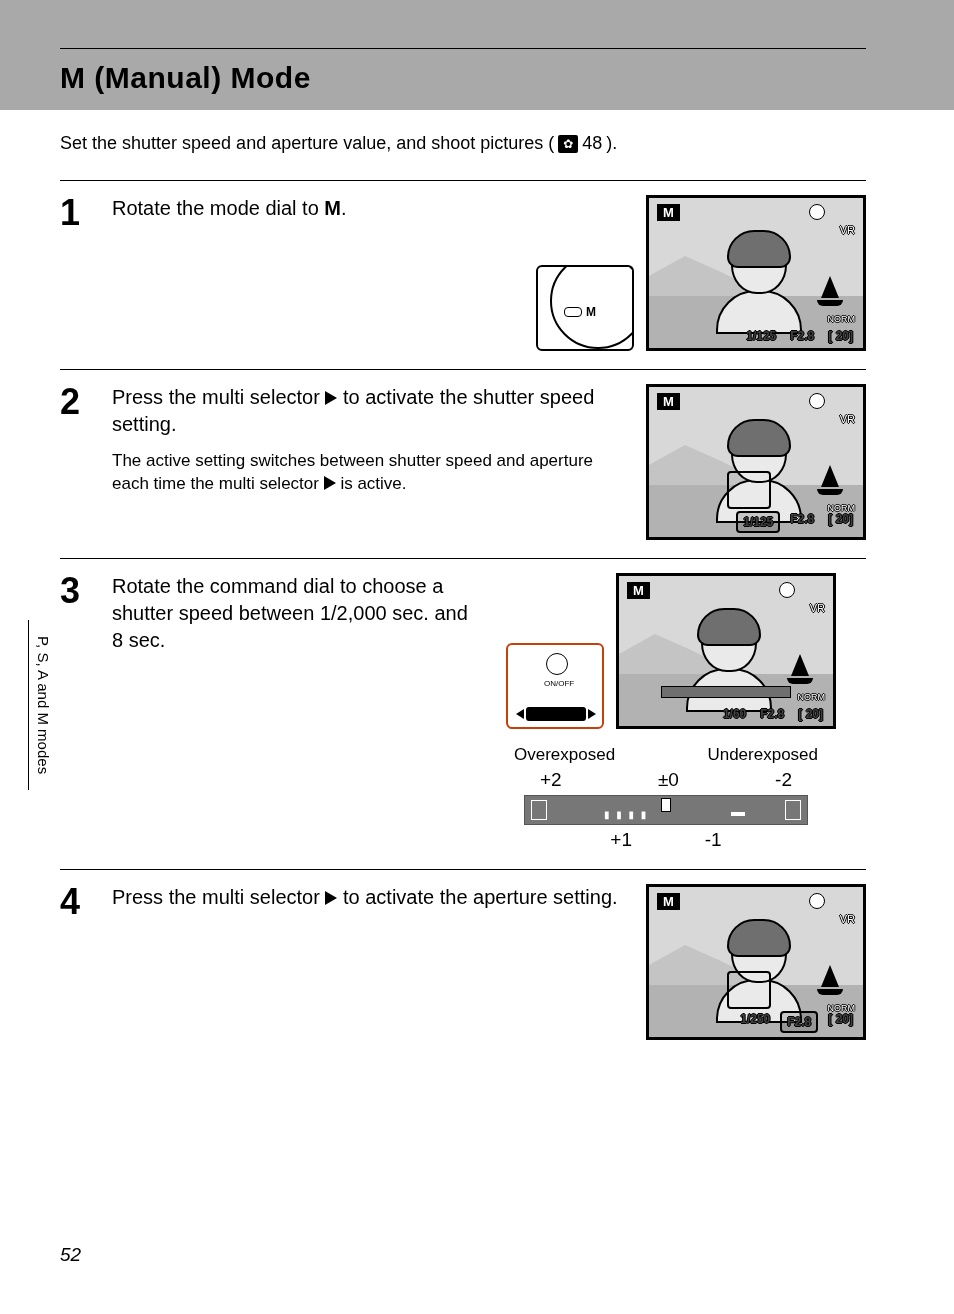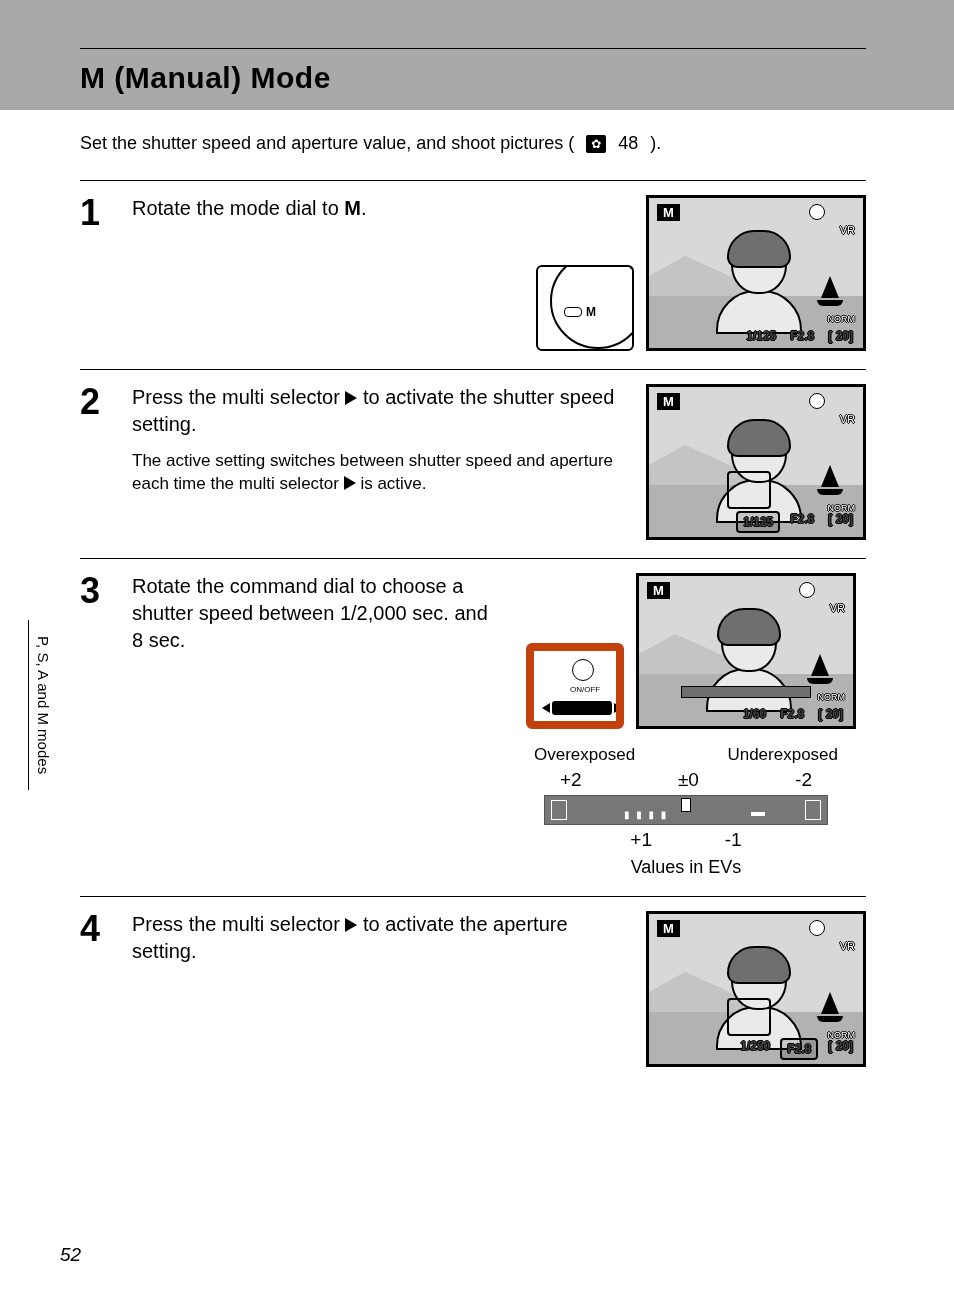--- a/index.html
+++ b/index.html
@@ -12,39 +12,39 @@
     color: #000;
   }
   .gray-band {
     position: absolute;
     top: 0; left: 0; right: 0;
     height: 110px;
     background: #a9a9a9;
   }
   .page-content {
     position: relative;
-    padding: 48px 88px 60px 80px;
+    padding: 48px 88px 60px 60px;
   }
   .title-rule-top {
     border-top: 1.5px solid #000;
     margin-bottom: 8px;
   }
   h1 {
     font-size: 30px;
     font-weight: bold;
     letter-spacing: 0.5px;
     padding: 4px 0 18px 0;
   }
   .intro {
     font-size: 18px;
     margin-top: 20px;
     margin-bottom: 26px;
     display: flex;
     align-items: center;
-    gap: 12px;
+    gap: 4px;
     flex-wrap: wrap;
   }
   .xref-icon {
     display: inline-flex;
     align-items: center;
     justify-content: center;
     width: 20px; height: 18px;
     background: #000;
     color: #fff;
     font-size: 12px;
@@ -127,21 +127,21 @@
   .dial-letter::before {
     content: "";
     position: absolute;
     left: -22px; top: 2px;
     width: 16px; height: 8px;
     border: 1.5px solid #000;
     border-radius: 4px;
   }
   .cmd-box {
     width: 98px; height: 86px;
-    border: 8px solid #c2410c;
+    border: 2px solid #c2410c;
     border-radius: 6px;
     background: #fff;
     position: relative;
     overflow: hidden;
   }
   .cmd-wheel {
     position: absolute;
     bottom: 6px; left: 18px;
     width: 60px; height: 14px;
     background: #000;
@@ -430,21 +430,20 @@
             <div class="ev-plus"></div>
             <div class="ev-dashes">▮ ▮ ▮ ▮</div>
             <div class="ev-center"></div>
             <div class="ev-dash2"></div>
             <div class="ev-minus"></div>
           </div>
           <div class="ev-nums-bot">
             <span>+1</span>
             <span>-1</span>
           </div>
-          <div class="ev-caption">Values in EVs</div>
         </div>
       </div>
     </div>
   </div>
 
   <div class="step-block">
     <div class="step-num">4</div>
     <div class="step-body">
       <div class="step-text">
         <div class="step-title">

